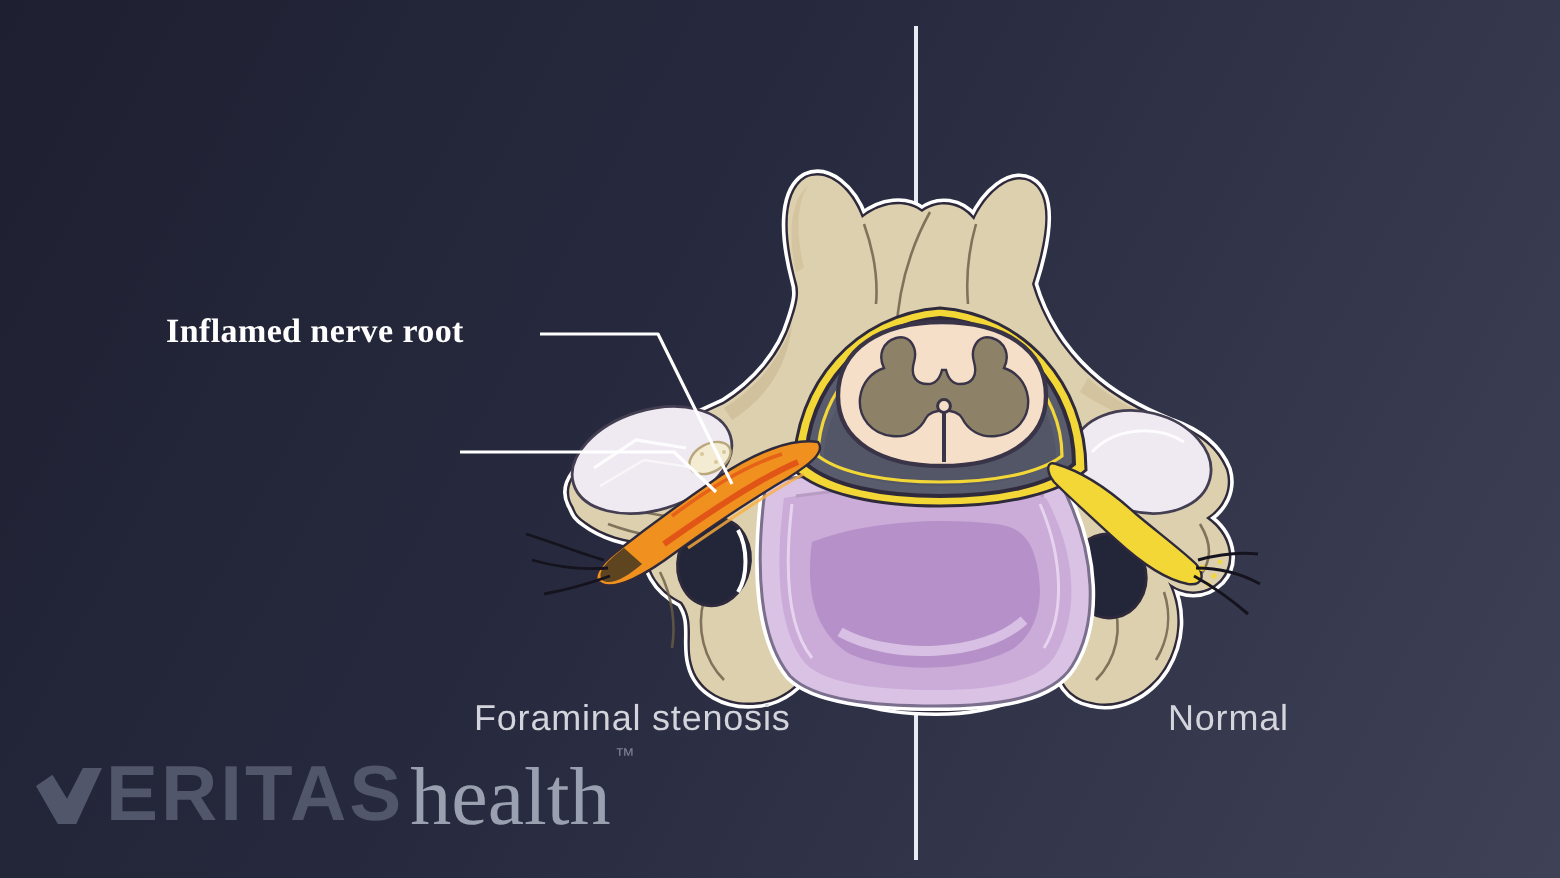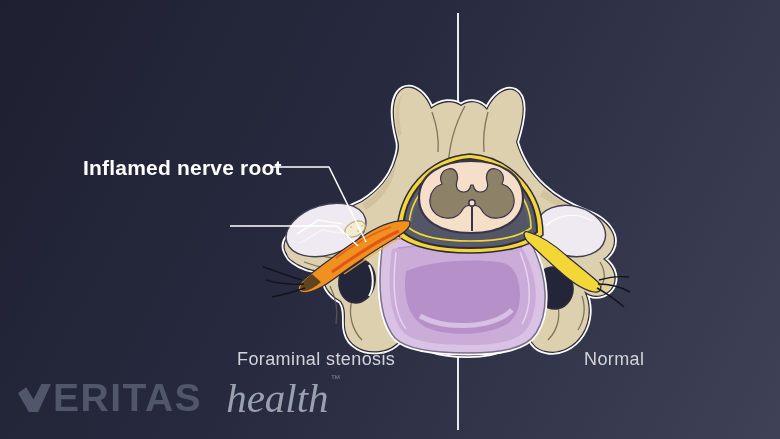--- a/index.html
+++ b/index.html
@@ -9,41 +9,41 @@
     font-family:"Liberation Sans",sans-serif;
   }
   .divider{
     position:absolute;left:457px;top:13px;width:2px;height:417px;
     background:var(--divider);z-index:0;
   }
   .illustration{position:absolute;left:250px;top:78px;z-index:1;}
   .leaders{position:absolute;left:0;top:0;z-index:3;pointer-events:none;}
   .callout{
     position:absolute;z-index:4;color:var(--label-white);
-    font-weight:bold;font-size:21px;letter-spacing:.2px;white-space:nowrap;
+    font-weight:bold;font-size:17px;letter-spacing:.2px;white-space:nowrap;font-family:Liberation Serif, serif;
   }
   .caption{
     position:absolute;z-index:4;color:var(--caption-gray);
     font-size:18px;letter-spacing:.4px;white-space:nowrap;
   }
   .logo{
     position:absolute;left:18px;top:374px;z-index:4;
     display:flex;align-items:center;white-space:nowrap;
   }
   .logo .vmark{
     display:inline-block;width:33px;height:28px;background:var(--logo-brand);
     clip-path:polygon(0 32%,25% 12%,47% 55%,71% 0,100% 0,61% 100%,33% 100%);
     margin-right:2px;
   }
   .logo .brandrest{
     font-size:39px;font-weight:bold;letter-spacing:1.5px;color:var(--logo-brand);
   }
   .logo .suffix{
-    font-family:"Liberation Serif",serif;font-style:italic;
-    font-size:41px;color:var(--logo-suffix);margin-left:24px;
+    font-family:"Liberation Serif",serif;
+    font-size:41px;color:var(--logo-suffix);margin-left:3px;
   }
   .logo .tm{font-size:10px;color:var(--logo-tm);margin-left:2px;position:relative;top:-20px;}
   
   .f-bone{fill:var(--bone);}
   .s-white{stroke:var(--outline-white);}
   .s-dark{stroke:var(--outline-dark);}
   .f-shade{fill:var(--bone-shade);}
   .l-bone{stroke:var(--bone-line);}
   .f-hole{fill:var(--hole);}
   .f-facet{fill:var(--facet-white);}

